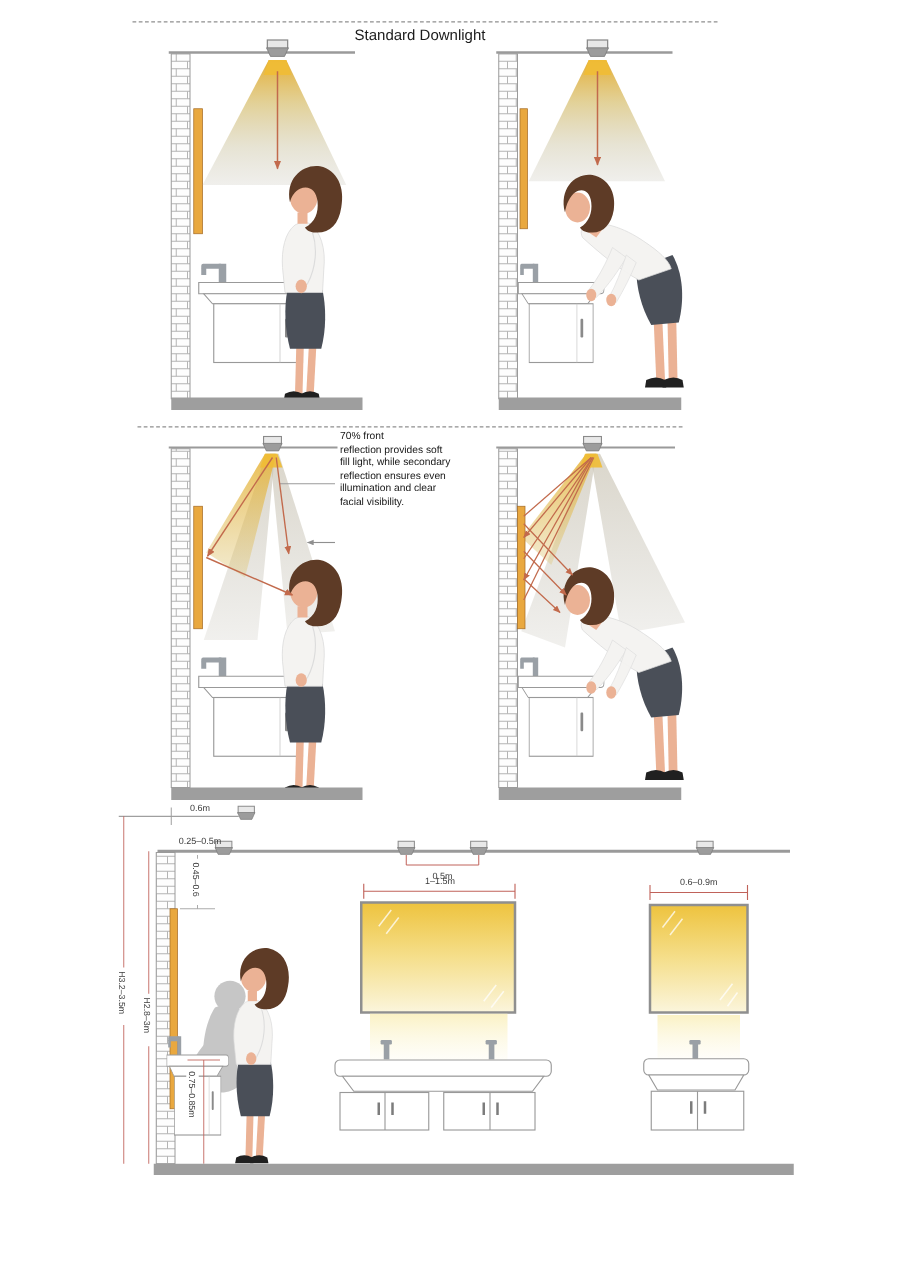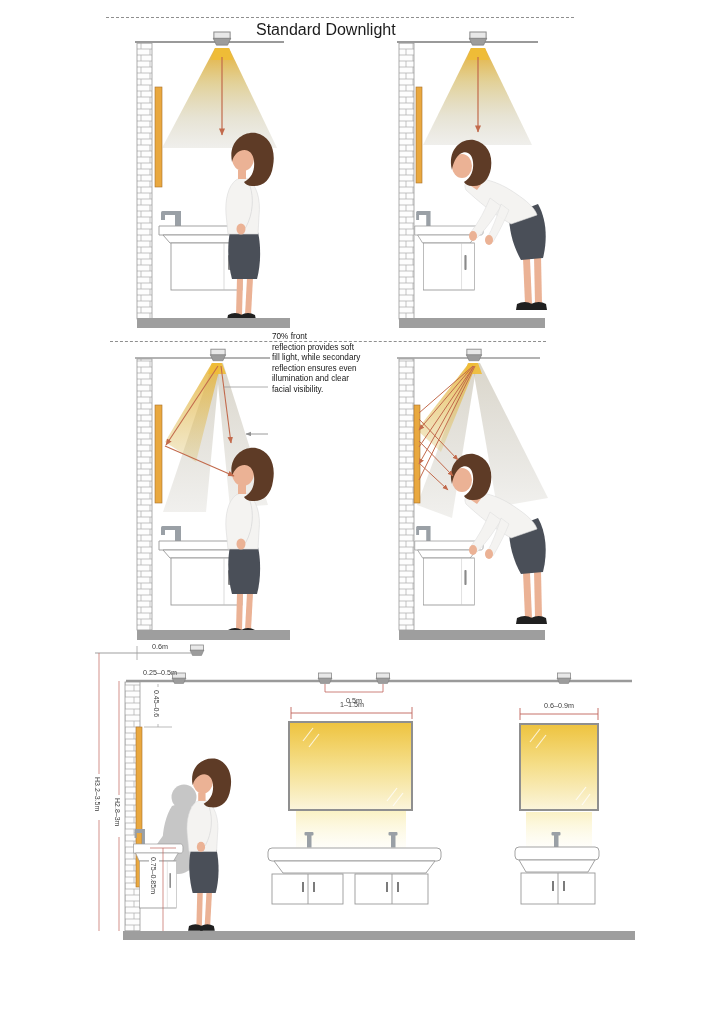--- a/index.html
+++ b/index.html
@@ -1,21 +1,21 @@
 <!DOCTYPE html>
 <html><head>
 <meta charset="utf-8">
 <style>
   html,body{margin:0;padding:0;background:#fff;}
   #canvas{position:relative;width:720px;height:1018px;background:#fff;overflow:hidden;
           font-family:"Liberation Sans",sans-serif;}
   .dashed{position:absolute;border-top:1px dashed #8f8f8f;height:0;}
-  #title{position:absolute;left:256px;top:21px;width:160px;
-         font-size:16px;color:#1b1b1b;}
-  #notes{position:absolute;left:272px;top:332px;width:104px;font-size:8.2px;
+  #title{position:absolute;left:256px;top:21px;width:160px;text-align:center;
+         font-size:12px;color:#1b1b1b;}
+  #notes{position:absolute;left:272px;top:344px;width:104px;font-size:8.2px;
          line-height:10.6px;color:#161616;}
   #notes .para{white-space:pre-line;}
   #notes .para+.para{margin-top:11px;}
   svg{position:absolute;left:0;top:0;}
   svg text{font-family:"Liberation Sans",sans-serif;fill:#3c3c3c;}
   .dim{font-size:7.2px;}
   .dimsm{font-size:7px;}
 </style>
 </head>
 <body>

